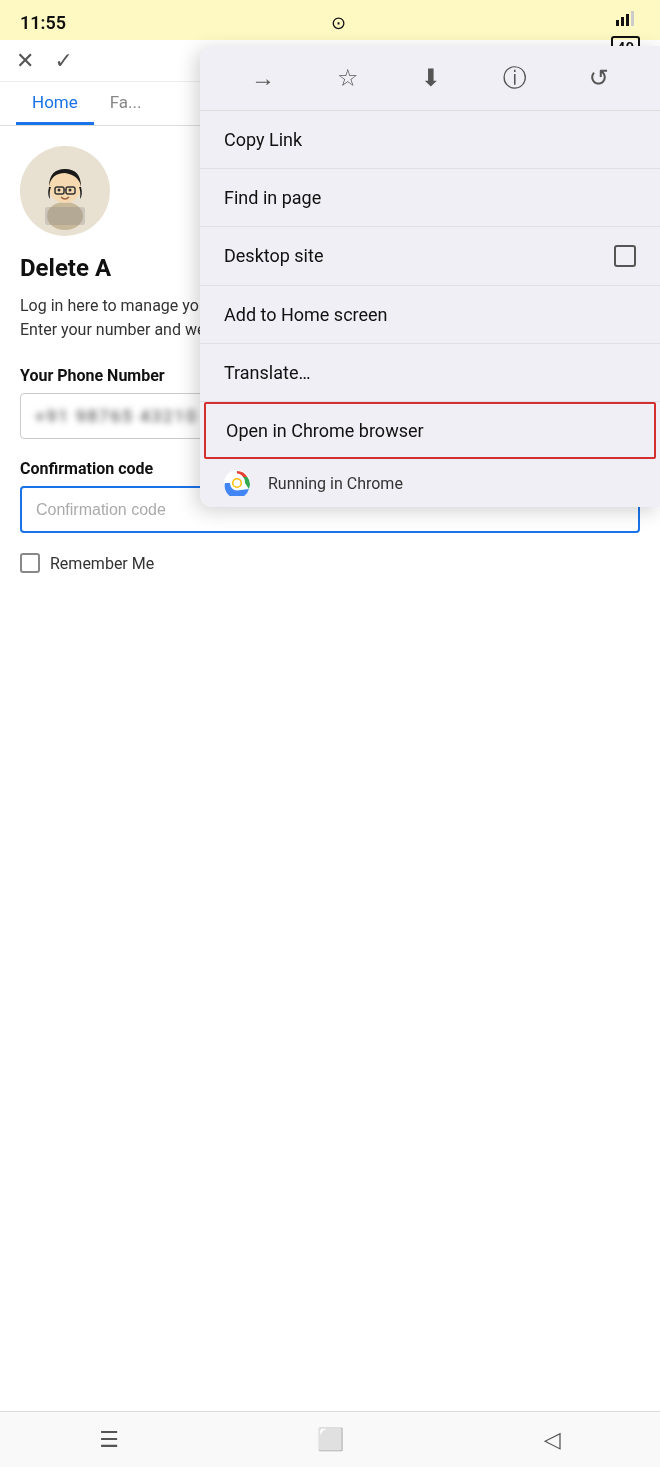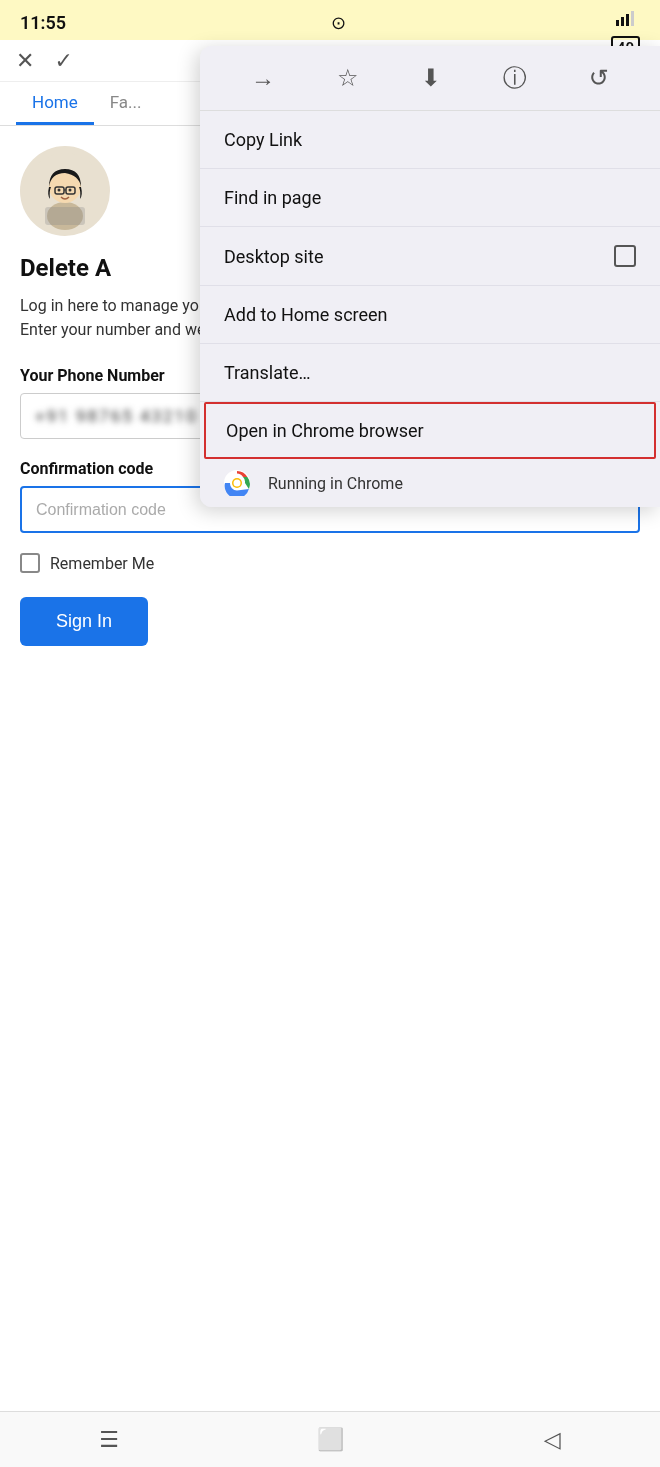--- a/index.html
+++ b/index.html
@@ -247,21 +247,21 @@
     }
 
     .dropdown-menu-item {
       padding: 18px 24px;
       font-size: 18px;
       color: #111;
       cursor: pointer;
       background: #f0eff5;
       border-bottom: 1px solid #e0dfe8;
       display: flex;
-      align-items: flex-end;
+      align-items: flex-start;
       justify-content: space-between;
     }
     .dropdown-menu-item:last-child {
       border-bottom: none;
     }
     .dropdown-menu-item.highlighted {
       border: 2px solid #d32f2f;
       margin: 0 4px;
       border-radius: 2px;
       padding: 16px 20px;
@@ -373,21 +373,20 @@
   <div class="field-label">Confirmation code</div>
   <div class="conf-field-wrap">
     <input type="text" placeholder="Confirmation code" style="">
   </div>
 
   <div class="remember-row">
     <div class="remember-checkbox"></div>
     <span class="remember-label">Remember Me</span>
   </div>
 
-  <button class="sign-in-btn">Sign In</button>
 </div>
 
 <div class="dropdown-overlay">
 
   <div class="dropdown-toolbar">
     <span class="dropdown-toolbar-icon">→</span>
     <span class="dropdown-toolbar-icon">☆</span>
     <span class="dropdown-toolbar-icon">⬇</span>
     <span class="dropdown-toolbar-icon">ⓘ</span>
     <span class="dropdown-toolbar-icon">↺</span>

